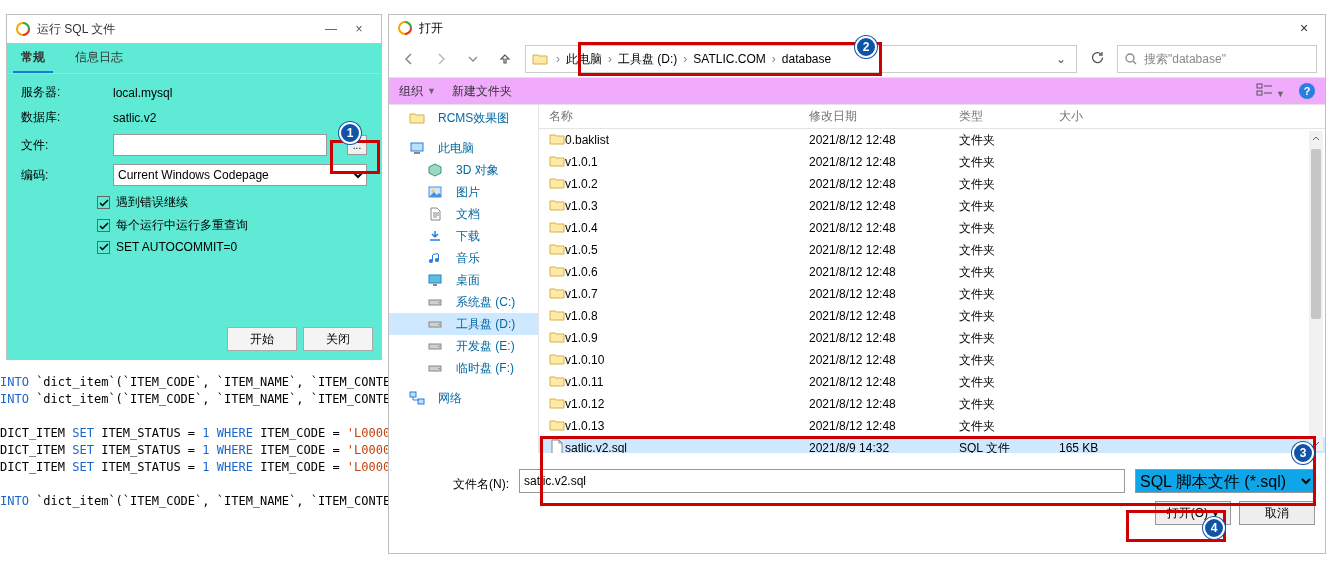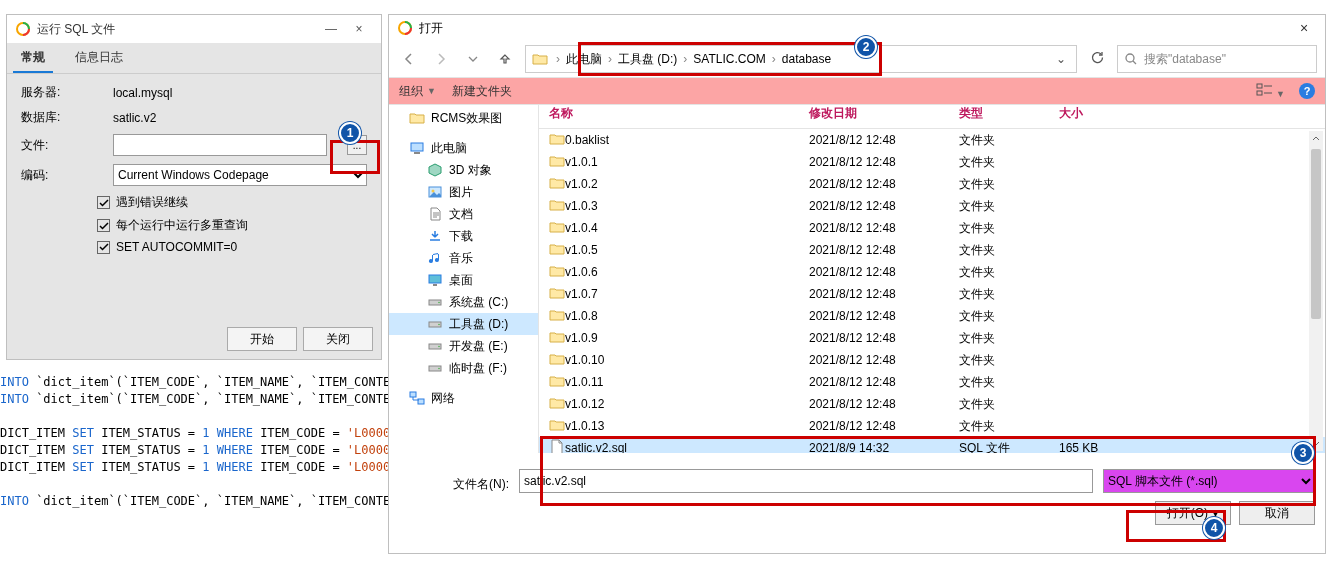--- a/index.html
+++ b/index.html
@@ -1,20 +1,20 @@
 <!DOCTYPE html>
 <html><head>
 <meta charset="utf-8">
 <style>
   * { box-sizing: border-box; }
   html,body { margin:0; padding:0; font-family:"Microsoft YaHei","Segoe UI",Arial,sans-serif; font-size:12px; color:#000; background:#fff; }
   .stage { position:relative; width:1328px; height:561px; overflow:hidden; }
 
   
-  .run-dlg { position:absolute; left:6px; top:14px; width:376px; height:346px; background:#e5e5e5; border:1px solid #bfbfbf; }
+  .run-dlg { position:absolute; left:6px; top:14px; width:376px; height:346px; background:#5eead4; border:1px solid #bfbfbf; }
   .run-title { height:28px; display:flex; align-items:center; padding:0 8px; background:#fff; }
   .logo { width:16px; height:16px; margin-right:6px; }
   .run-title .ttl { flex:1; color:#333; }
   .winbtn { width:28px; text-align:center; color:#555; }
   .tabbar { display:flex; border-bottom:1px solid #ccc; padding-left:6px; gap:14px; }
   .tab { padding:6px 8px 5px; color:#333; }
   .tab.active { border-bottom:2px solid #1979d6; font-weight:600; }
   .form { padding:10px 14px 6px; }
   .frow { display:flex; align-items:center; margin-bottom:8px;gap:16px; }
   .flabel { width:76px; color:#000; }
@@ -40,53 +40,53 @@
   .nav-row { height:36px; display:flex; align-items:center; padding:0 8px; gap:8px; }
   .nav-btn { width:24px; height:24px; display:flex; align-items:center; justify-content:center; color:#888; }
   .up-btn svg path { stroke:#555; }
   .crumbs { flex:1; height:28px; border:1px solid #ccc; background:#fff; display:flex; align-items:center; padding:0 4px; gap:6px; }
   .crumb-sep { color:#888; }
   .crumbs .fold-icon { width:20px; display:flex; justify-content:center; }
   .crumb-dd { width:22px; text-align:center; color:#555; }
   .refresh { width:24px; text-align:center; color:#555; }
   .search { width:200px; height:28px; border:1px solid #ccc; display:flex; align-items:center; padding:0 6px; gap:6px; color:#888; }
   .search svg { width:14px; height:14px; }
-  .toolbar { height:28px; border-bottom:1px solid #e4e4e4; border-top:1px solid #e4e4e4; background:#fca5a5; display:flex; align-items:center; padding:0 10px; gap:16px; }
+  .toolbar { height:28px; border-bottom:1px solid #e4e4e4; border-top:1px solid #e4e4e4; background:#f0abfc; display:flex; align-items:center; padding:0 10px; gap:16px; }
   .toolbar .seg { color:#333; display:flex; align-items:center; gap:4px; }
   .tool-right { margin-left:auto; display:flex; align-items:center; gap:14px; }
   .help-ic { width:16px; height:16px; border-radius:50%; background:#2a7de1; color:#fff; display:flex; align-items:center; justify-content:center; font-size:11px; font-weight:bold; }
 
   .body-row { display:flex; height:348px; }
   .navtree { width:150px; border-right:1px solid #e4e4e4; overflow:hidden; padding:2px 0; }
-  .tree-item { display:flex; align-items:center; gap:6px; height:22px; padding:0 14px 0 20px; color:#000000; }
+  .tree-item { display:flex; align-items:center; gap:13px; height:22px; padding:0 14px 0 20px; color:#0369a1; }
   .tree-item.sel { background:#cde8ff; }
   .tree-item.sub { padding-left:38px; }
   .tree-ic { width:16px; height:16px; display:flex; align-items:center; justify-content:center; }
 
   .list { flex:1; overflow:hidden; position:relative; }
-  .list-head { display:flex; height:24px; border-bottom:1px solid #e4e4e4; color:#be185d;font-weight:bold; }
+  .list-head { display:flex; height:24px; align-items:center; border-bottom:1px solid #e4e4e4; color:#737373; }
   .col-name { width:270px; padding-left:10px; }
   .col-date { width:150px; }
   .col-type { width:100px; }
   .col-size { width:120px; padding-right:10px; }
   .filerow { display:flex; height:22px; align-items:center; }
   .filerow.sel { background:#cde8ff; }
   .filerow .col-name { display:flex; align-items:center; gap:0; }
   .folder-ic { width:16px; height:14px; }
   .sqlfile-ic { width:16px; height:16px; }
   .list-scroller { position:absolute; left:0; top:24px; right:0; bottom:0; overflow:hidden; }
   .list-scrollbar { position:absolute; right:2px; top:26px; bottom:2px; width:14px; }
   .sb-arrow { height:14px; background:#f1f1f1; display:flex; align-items:center; justify-content:center; }
   .sb-track { position:absolute; top:14px; bottom:14px; left:0; right:0; background:#f1f1f1; }
   .sb-thumb { position:absolute; left:2px; right:2px; top:4px; height:170px; background:#c6c6c6; border-radius:2px; }
 
   .fn-row { height:40px; display:flex; align-items:flex-end; padding:0 10px; gap:10px; }
   .fn-label { width:110px; text-align:right; }
   .fn-input { flex:1; height:24px; border:1px solid #999; padding:0 4px; font-size:12px; }
-  .fn-filter { width:212px; height:24px; border:1px solid #999; background:#d946ef; font-size:12px; }
+  .fn-filter { width:180px; height:24px; border:1px solid #999; background:#0ea5e9; font-size:16px; }
   .open-btns { height:40px; display:flex; justify-content:flex-end; align-items:center; padding:0 10px; gap:8px; }
   .open-btn { width:76px; height:24px; border:1px solid #999; background:#eee; text-align:center; line-height:22px; }
 
   
   .ann { position:absolute; border:3px solid #cc0000; pointer-events:none; }
   .badge { position:absolute; width:22px; height:22px; border-radius:50%; background:#1054a8; border:2px solid #fff; color:#fff; font-weight:bold; display:flex; align-items:center; justify-content:center; font-size:12px; box-shadow:0 0 0 1px #1054a8; pointer-events:none; }
 </style>
 </head>
 <body>
 

